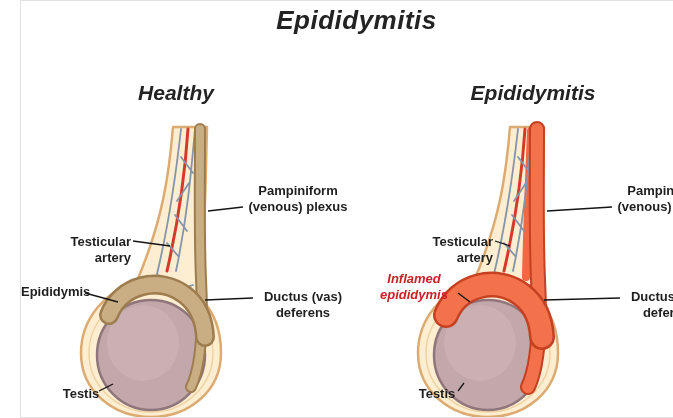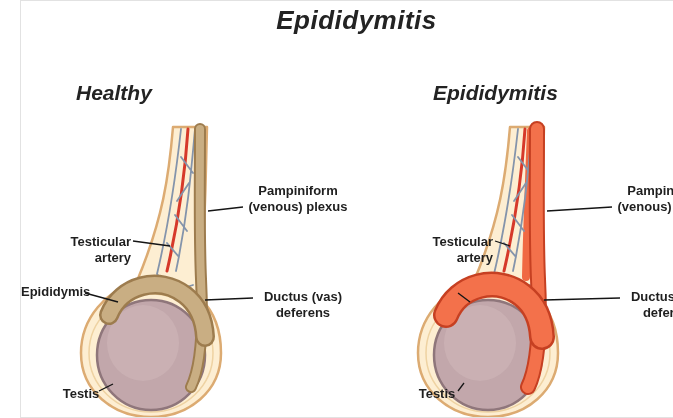--- a/index.html
+++ b/index.html
@@ -20,21 +20,21 @@
   .stage{
     position:relative;width:673px;height:418px;background:#ffffff;
     border:1px solid #e2e2e2;box-sizing:border-box;overflow:hidden;
     font-family:"Liberation Sans","DejaVu Sans",sans-serif;color:var(--ink);margin-left:20px;
   }
   .page-title{
     position:absolute;top:4px;left:0;width:100%;text-align:center;
     font-size:26px;font-weight:700;font-style:italic;letter-spacing:.5px;color:#232323;
   }
   .panel-heading{
-    position:absolute;top:80px;width:200px;
+    position:absolute;top:80px;width:200px;text-align:center;
     font-size:21px;font-weight:700;font-style:italic;color:#232323;
   }
   .panel-heading.healthy{left:55px;}
   .panel-heading.inflamed{left:412px;}
   .panel{position:absolute;top:118px;width:336px;height:300px;padding-left:41px;}
   .panel-healthy{left:0;}
   .panel-inflamed{left:337px;}
   .panel svg{position:absolute;left:0;top:0;}
   .label{
     position:absolute;font-size:13px;line-height:16px;font-weight:700;
@@ -115,17 +115,18 @@
       <g>
         <line class="pointer" x1="254" y1="88" x2="189" y2="92"></line>
         <line class="pointer" x1="137" y1="122" x2="152" y2="127"></line>
         <line class="pointer" x1="100" y1="174" x2="112" y2="183"></line>
         <line class="pointer" x1="262" y1="179" x2="186" y2="181"></line>
         <line class="pointer" x1="100" y1="272" x2="106" y2="264"></line>
       </g>
     </svg>
     <div class="label" style="left:256px;top:64px;width:106px;">Pampiniform (venous) plexus</div>
     <div class="label" style="left:40px;top:115px;width:95px;text-align:right;">Testicular artery</div>
+    <div class="label red" style="left:14px;top:152px;width:84px;">Inflamed epididymis</div>
     <div class="label" style="left:264px;top:170px;width:96px;">Ductus (vas) deferens</div>
     <div class="label" style="left:58px;top:267px;width:42px;">Testis</div>
   </div>
 
 </div>
 
 </body></html>

